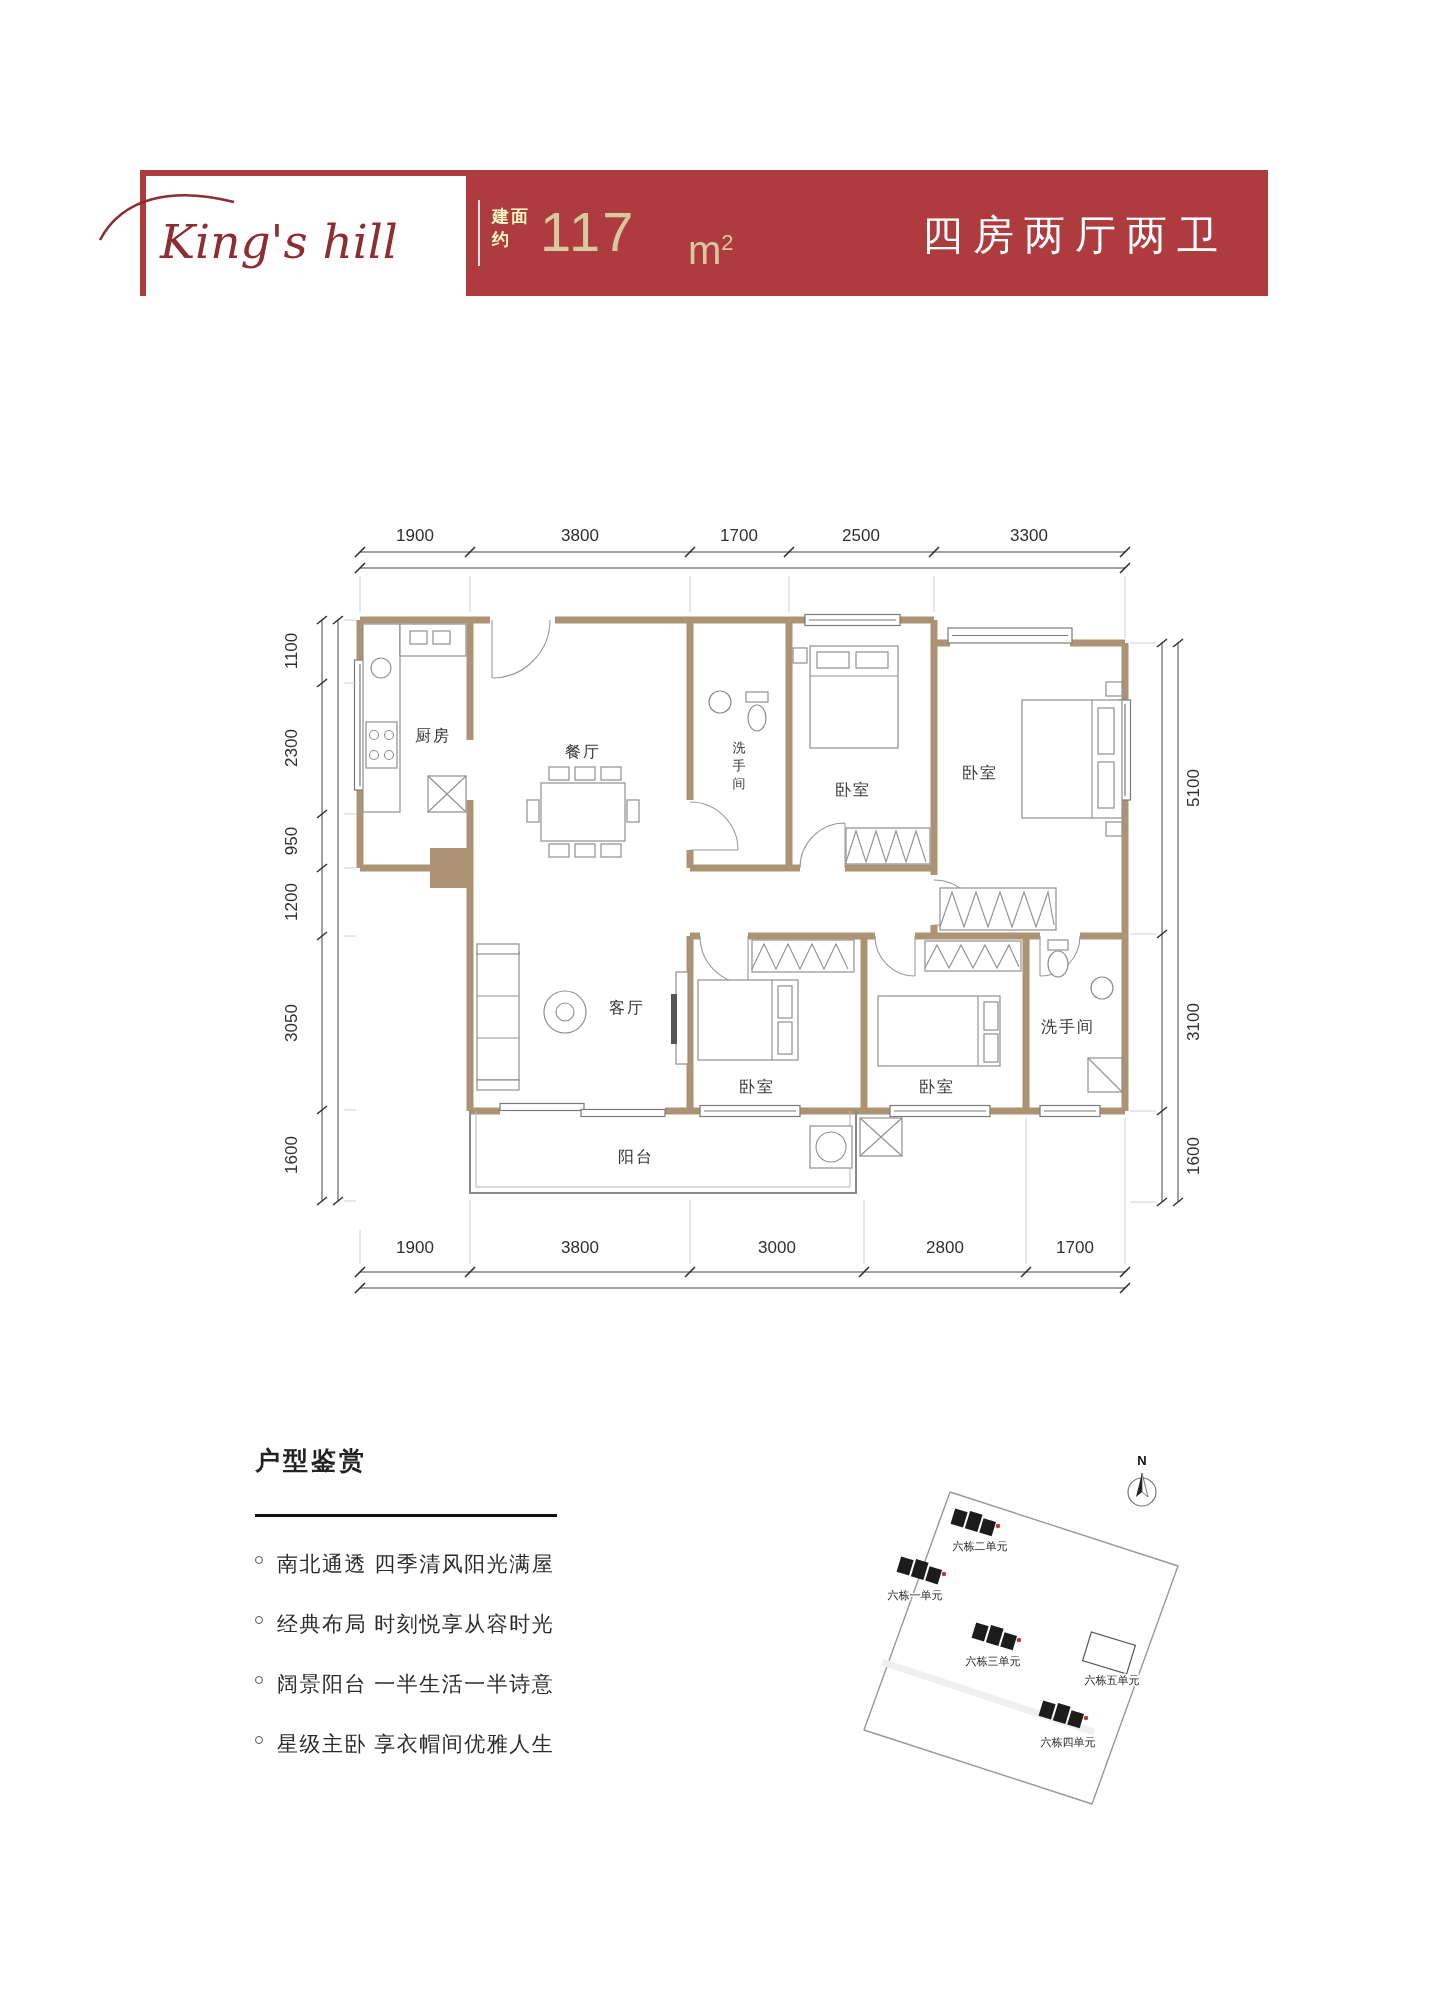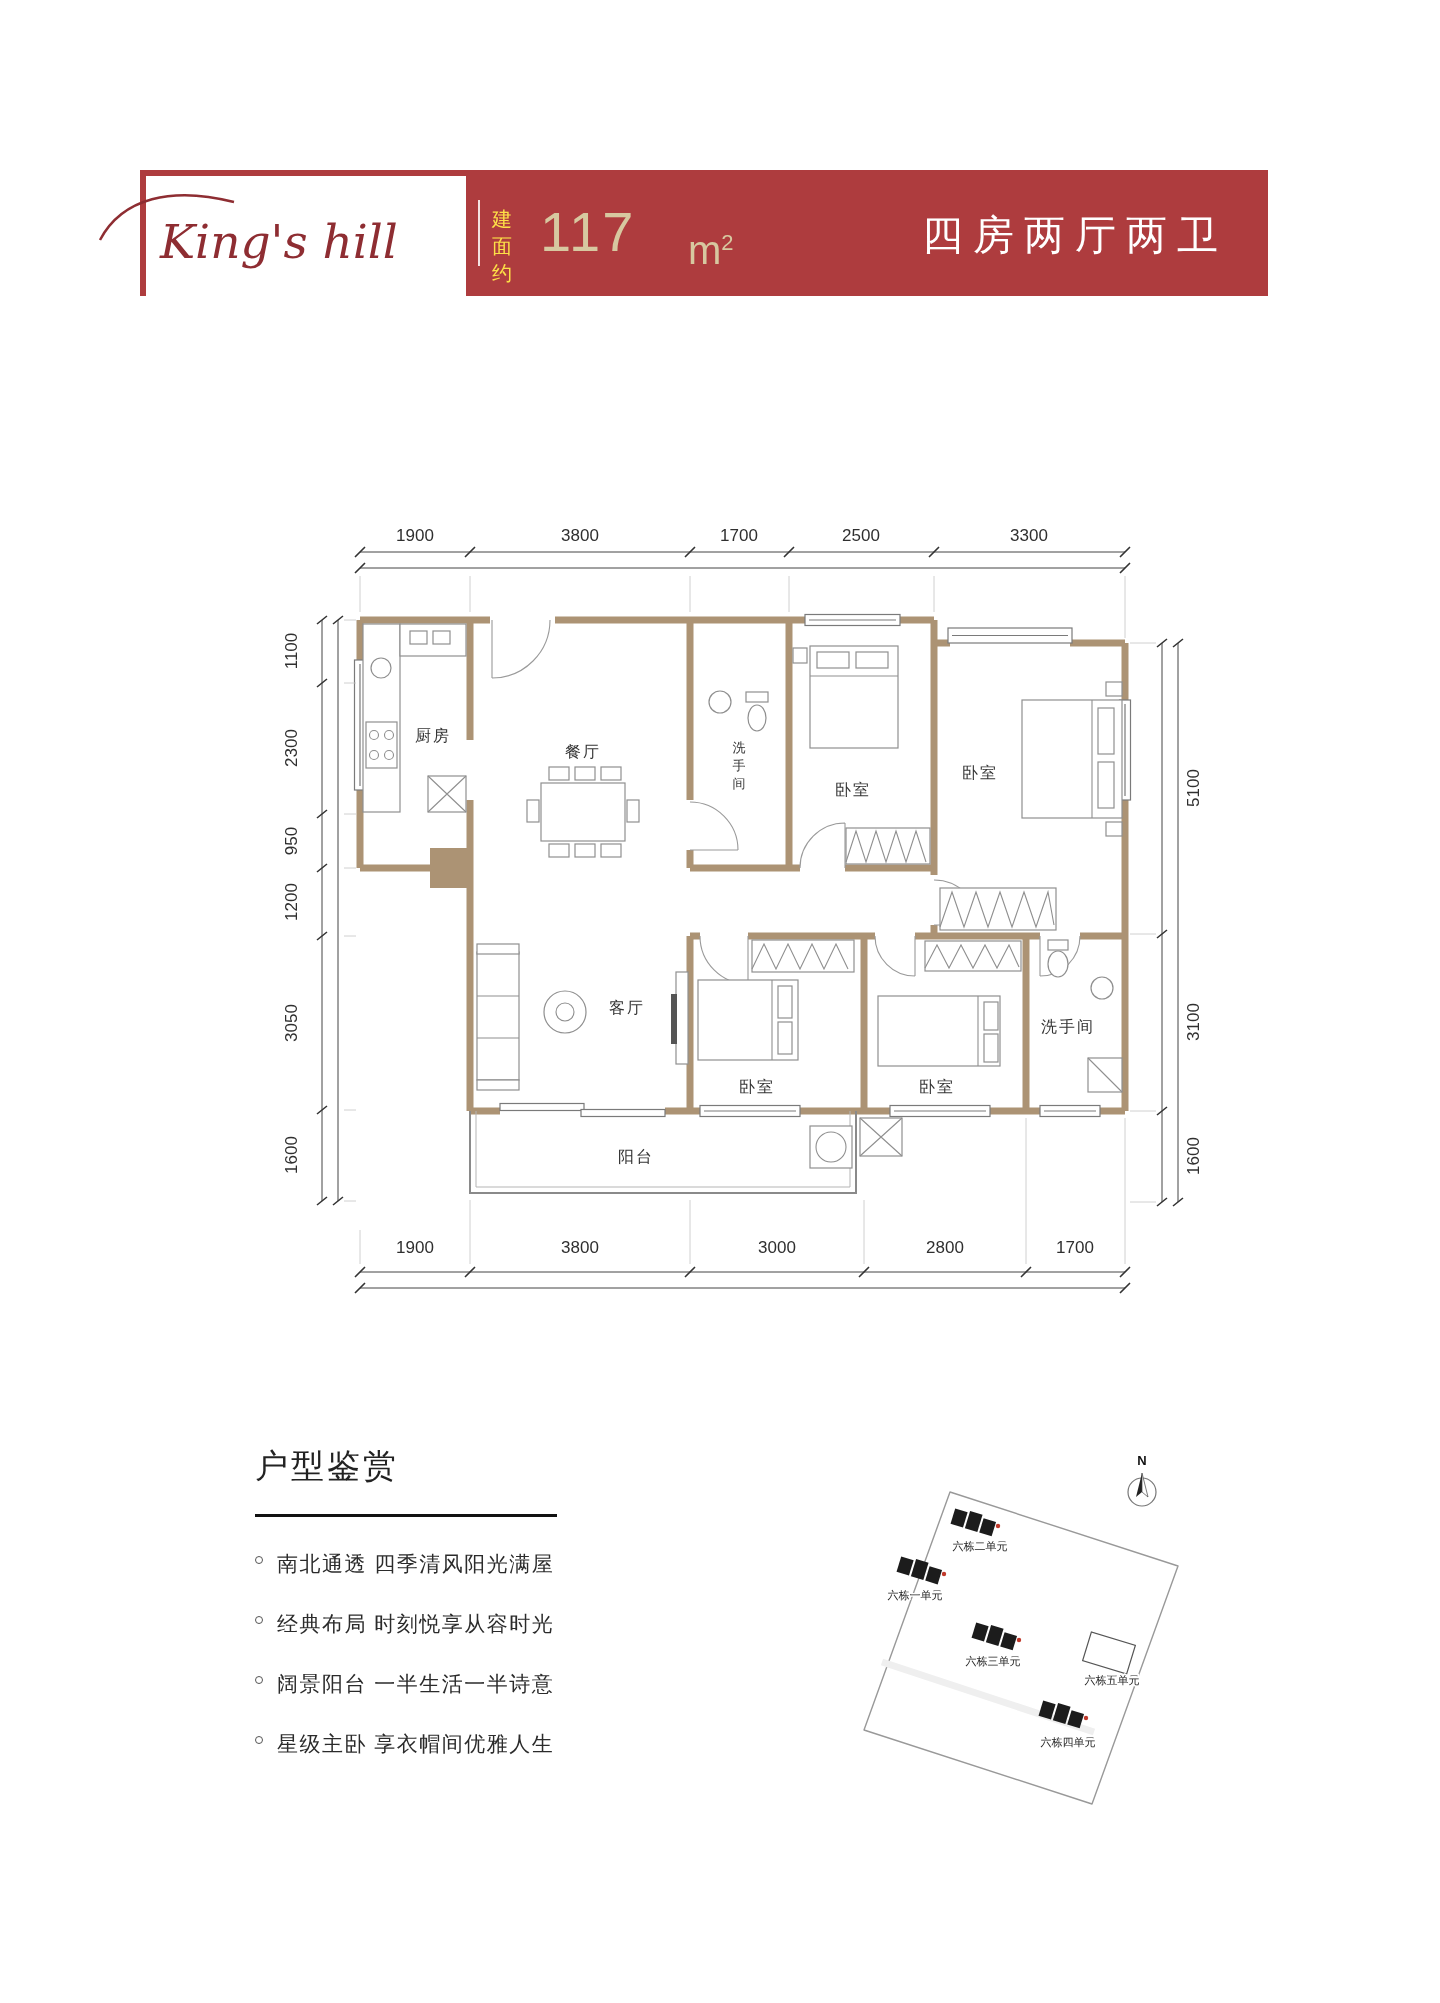--- a/index.html
+++ b/index.html
@@ -6,22 +6,22 @@
   .page{position:relative;width:1440px;height:2003px;background:#fff;overflow:hidden;
         font-family:"Liberation Sans",sans-serif;}
 
   
   .banner{position:absolute;left:140px;top:170px;width:1128px;height:126px;background:#ae3c3e;}
   .logo-box{position:absolute;left:6px;top:6px;width:320px;height:128px;background:#fff;}
   .logo-svg{position:absolute;left:-60px;top:-2px;width:400px;height:118px;overflow:visible;}
   .swoosh{stroke:#8e2d32;stroke-width:2.5;fill:none;}
   .logo-text{font-family:"DejaVu Serif",serif;font-style:italic;font-size:47px;fill:#8e2d32;}
   .sep{position:absolute;left:338px;top:30px;width:2px;height:66px;background:rgba(255,255,255,.85);}
-  .area-prefix{position:absolute;left:352px;top:36px;width:40px;font-size:20px;line-height:1.35;
-               letter-spacing:2px;color:#fde047;}
+  .area-prefix{position:absolute;left:352px;top:36px;width:40px;font-size:17px;line-height:1.35;
+               letter-spacing:2px;color:#fef9c3;font-weight:bold;}
   .area-value{position:absolute;left:400px;top:12px;font-size:56px;line-height:100px;
               color:#d7c8a0;letter-spacing:2px;}
   .area-unit{position:absolute;left:548px;top:58px;font-size:40px;color:#d7c8a0;}
   .area-unit sup{font-size:22px;}
   .layout-label{position:absolute;left:770px;top:0;width:330px;height:130px;display:flex;
                 align-items:center;justify-content:center;font-size:41px;letter-spacing:10px;
                 color:#fff;font-weight:500;}
 
   
   .plan-svg{position:absolute;left:240px;top:480px;width:1020px;height:850px;}
@@ -38,22 +38,22 @@
   .dim{stroke:#444;stroke-width:1;fill:none;}
   .tick{stroke:#333;stroke-width:1.6;fill:none;}
   .ext{stroke:#c4c4c4;stroke-width:.8;fill:none;}
   .dimt{font-size:17px;fill:#2f2f2f;text-anchor:middle;font-family:"Liberation Sans",sans-serif;}
   .room{font-size:16px;fill:#333;text-anchor:middle;letter-spacing:2px;paint-order:stroke;
         stroke:#fff;stroke-width:4px;font-family:"Liberation Sans",sans-serif;}
   .roomv{font-size:13px;fill:#333;text-anchor:middle;paint-order:stroke;stroke:#fff;
          stroke-width:3px;font-family:"Liberation Sans",sans-serif;}
 
   
-  .features-title{position:absolute;left:255px;top:1444px;font-size:33px;letter-spacing:3px;
-                  color:#222;font-weight:400;}
+  .features-title{position:absolute;left:255px;top:1444px;font-size:25px;letter-spacing:3px;
+                  color:#222;font-weight:700;}
   .features-divider{position:absolute;left:255px;top:1514px;width:302px;height:3px;background:#111;}
   .feature-item{position:absolute;left:255px;font-size:21px;color:#2b2b2b;letter-spacing:1.5px;}
   .bullet{display:inline-block;width:6px;height:6px;border:1.5px solid #555;border-radius:50%;
           margin-right:14px;vertical-align:7px;}
 
   
   .site-svg{position:absolute;left:840px;top:1440px;width:380px;height:400px;}
   .bnd{fill:#fff;stroke:#999;stroke-width:1.4;stroke-linejoin:round;}
   .road{stroke:#efefef;stroke-width:7;fill:none;}
   .bld{fill:#1c1c1c;}

